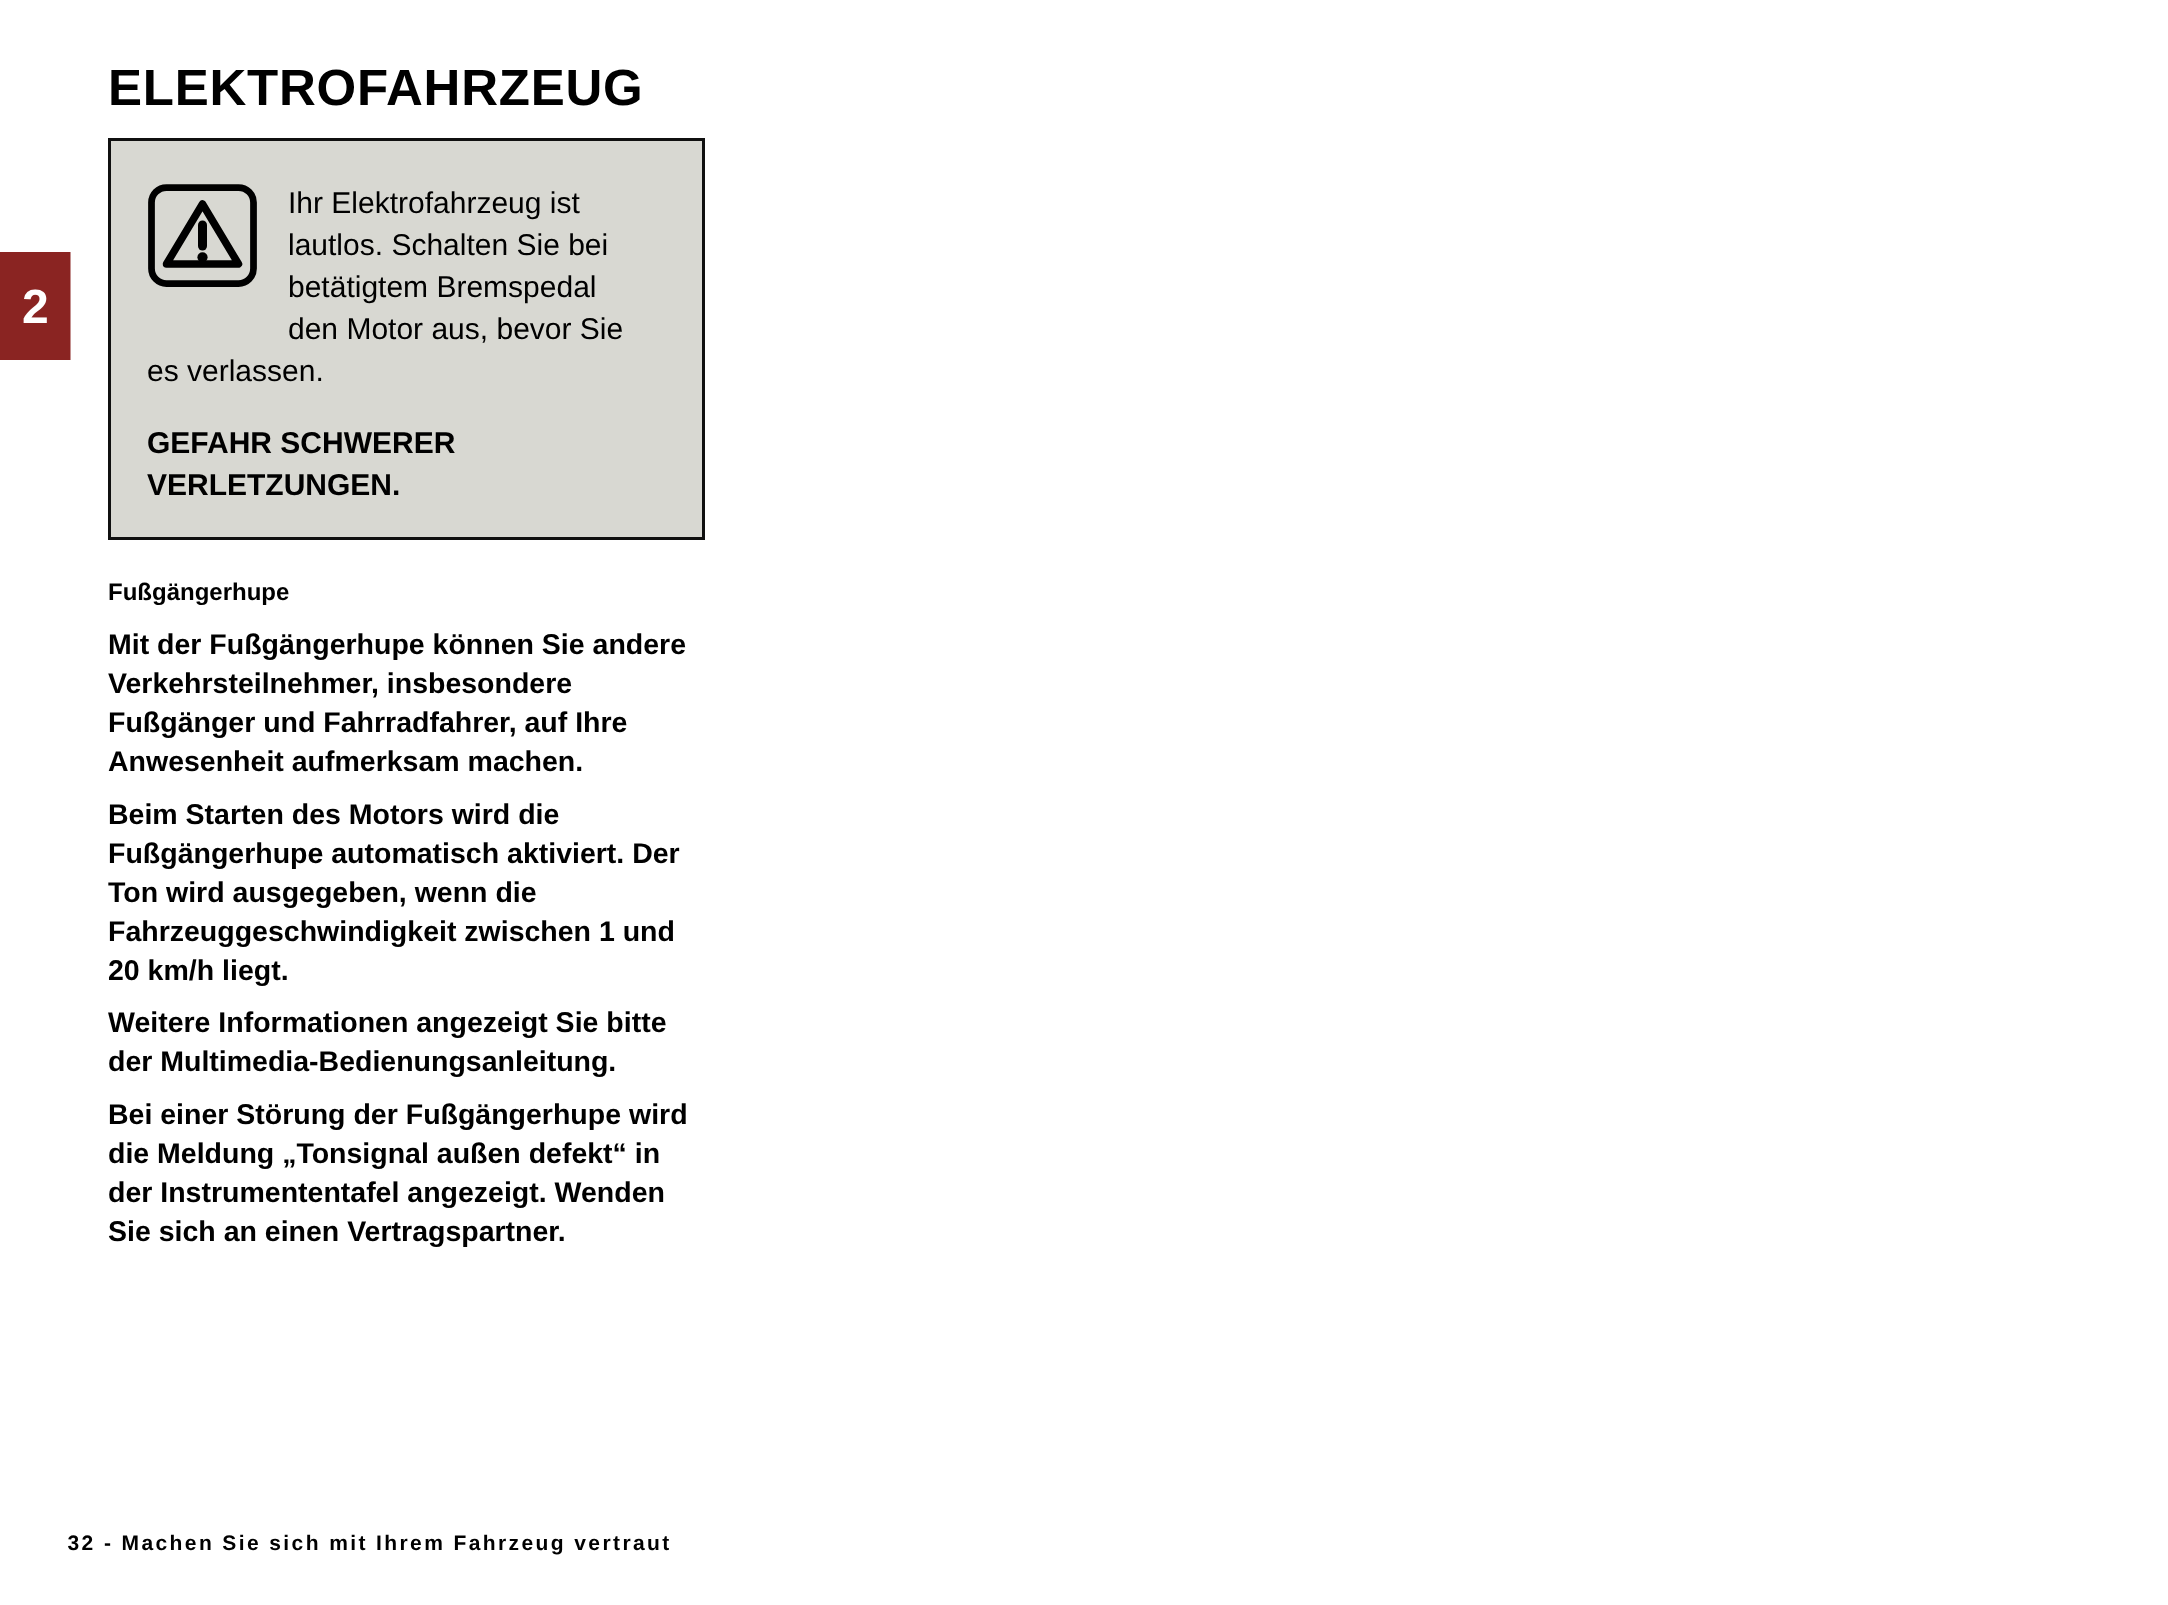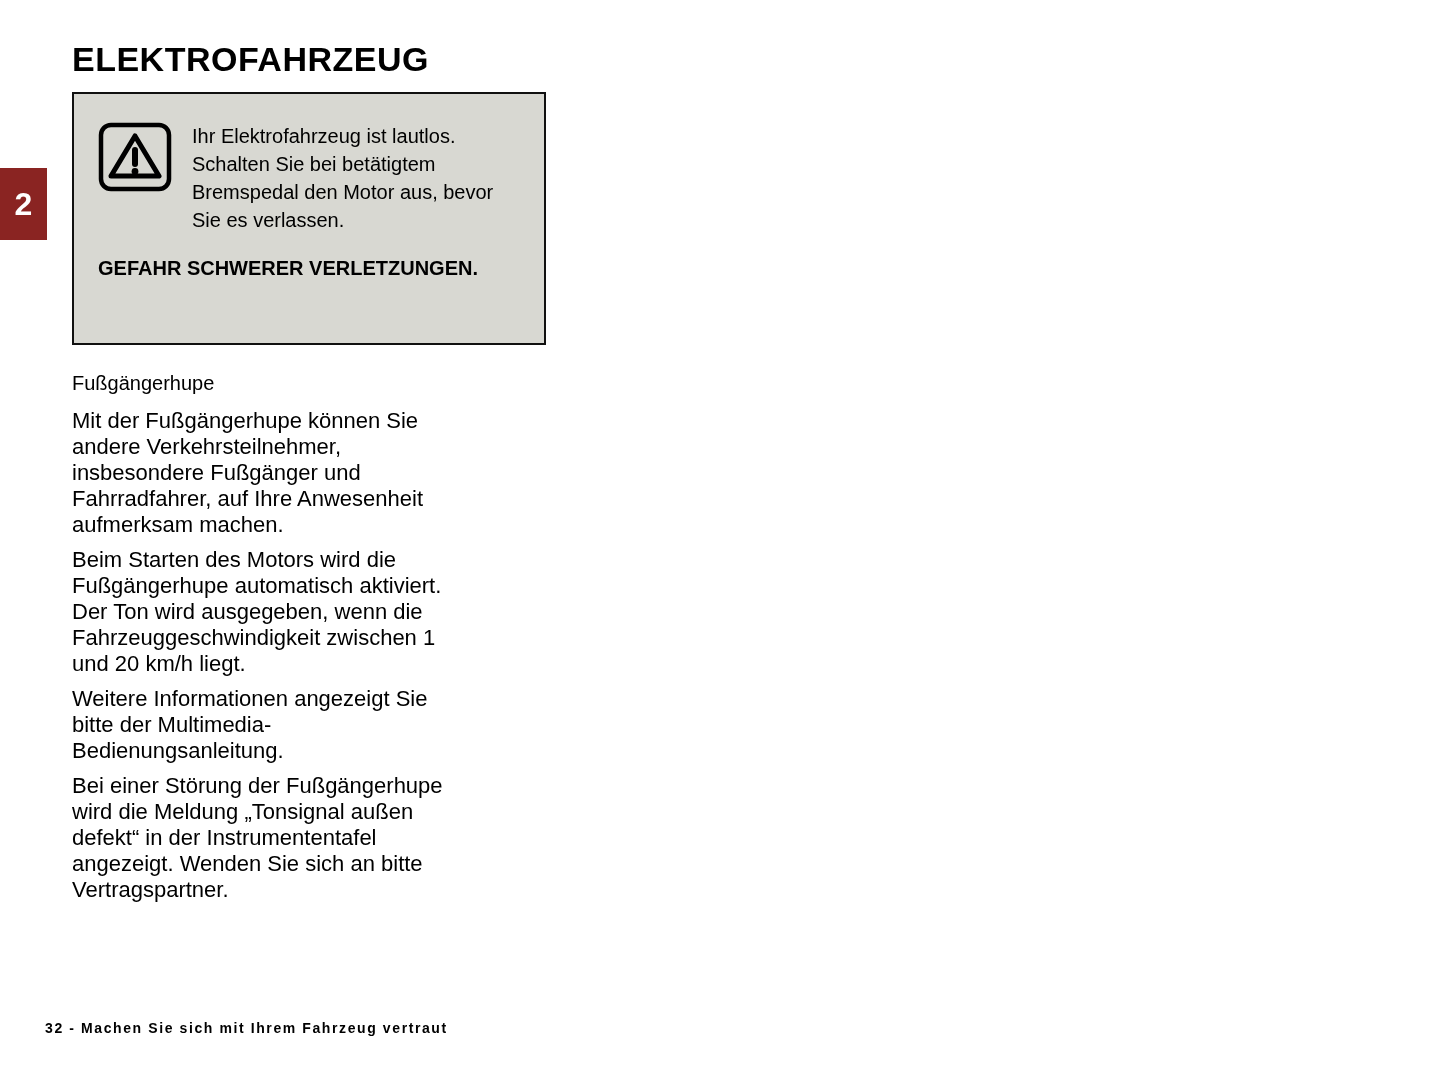--- a/index.html
+++ b/index.html
@@ -40,21 +40,21 @@
     letter-spacing: 0.5px;
   }
   .content {
     position: absolute;
     left: 72px;
     top: 92px;
     width: 400px;
   }
   .warning-box {
     box-sizing: border-box;
-    width: 474px;
+    width: 398px;
     min-height: 253px;
     background: #d8d8d2;
     border: 2px solid #101010;
     padding: 28px 36px 20px 24px;
     font-size: 20px;
     line-height: 28px;
   }
   .warning-icon {
     float: left;
     width: 74px;
@@ -65,27 +65,28 @@
     display: block;
     width: 74px;
     height: 70px;
   }
   .warning-emphasis {
     font-weight: 700;
     margin-top: 20px;
   }
   .section-heading {
     margin: 27px 0 13px 0;
-    font-size: 20px;
-    font-weight: 400;
+    font-size: 16px;
+    font-weight: 700;
   }
   .body-para {
     margin: 0 0 9px 0;
-    font-size: 22px;
+    font-size: 19px;
     line-height: 26px;
+    font-weight: bold;
   }
   .page-footer {
     position: absolute;
     left: 45px;
     bottom: 34px;
     font-size: 14px;
     font-weight: 700;
     letter-spacing: 1.6px;
   }
 </style>
@@ -114,19 +115,19 @@
     </div>
 
     <h2 class="section-heading">Fußgängerhupe</h2>
 
     <p class="body-para">Mit der Fußgängerhupe können Sie andere Verkehrsteilnehmer, insbesondere Fußgänger und Fahrradfahrer, auf Ihre Anwesenheit aufmerksam machen.</p>
 
     <p class="body-para">Beim Starten des Motors wird die Fußgängerhupe automatisch aktiviert. Der Ton wird ausgegeben, wenn die Fahrzeuggeschwindigkeit zwischen 1 und 20 km/h liegt.</p>
 
     <p class="body-para">Weitere Informationen angezeigt Sie bitte der Multimedia-Bedienungsanleitung.</p>
 
-    <p class="body-para">Bei einer Störung der Fußgängerhupe wird die Meldung „Tonsignal außen defekt“ in der Instrumententafel angezeigt. Wenden Sie sich an bitte Vertragspartner.</p>
+    <p class="body-para">Bei einer Störung der Fußgängerhupe wird die Meldung „Tonsignal außen defekt“ in der Instrumententafel angezeigt. Wenden Sie sich an einen Vertragspartner.</p>
 
   </div>
 
   <div class="page-footer">32 - Machen Sie sich mit Ihrem Fahrzeug vertraut</div>
 
 </div>
 
 </body></html>

